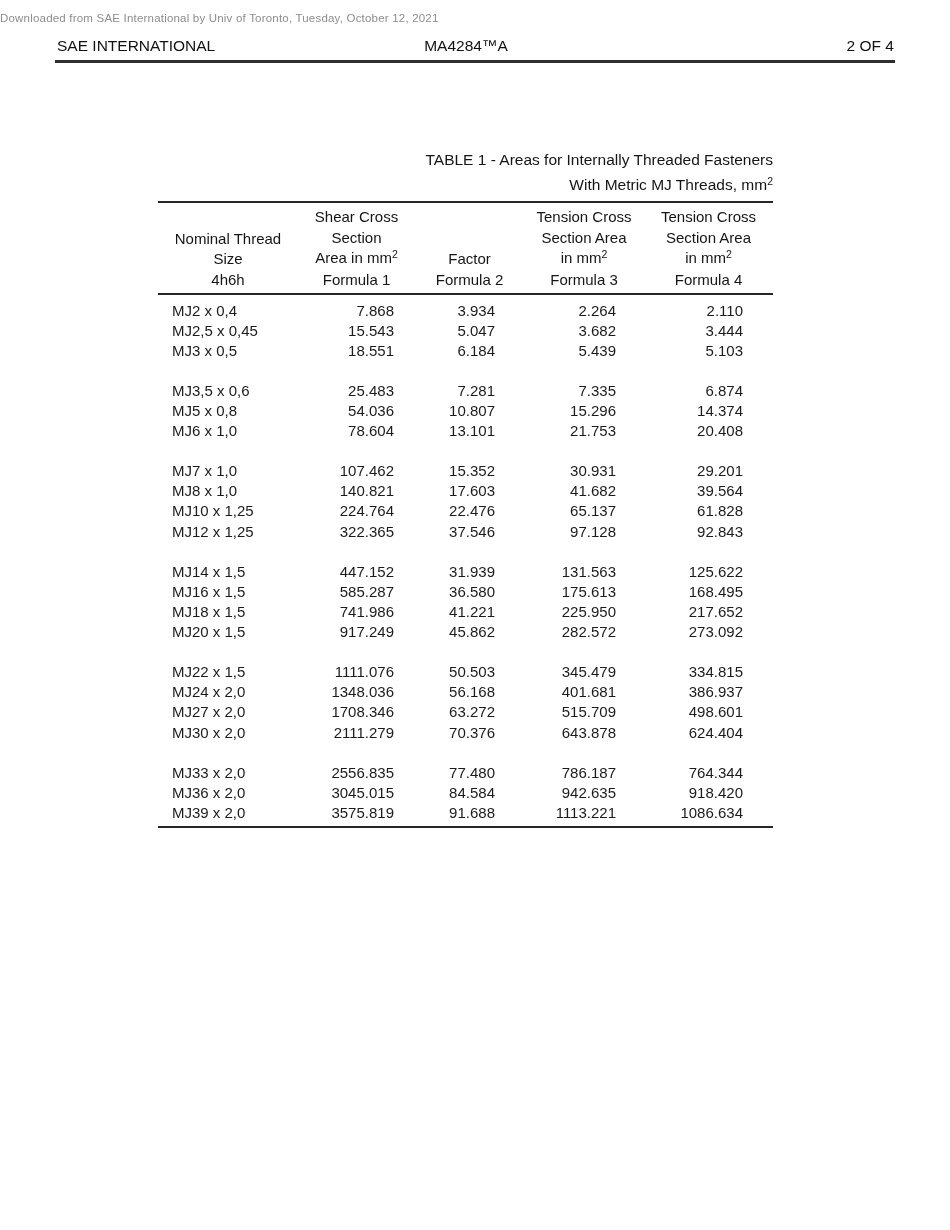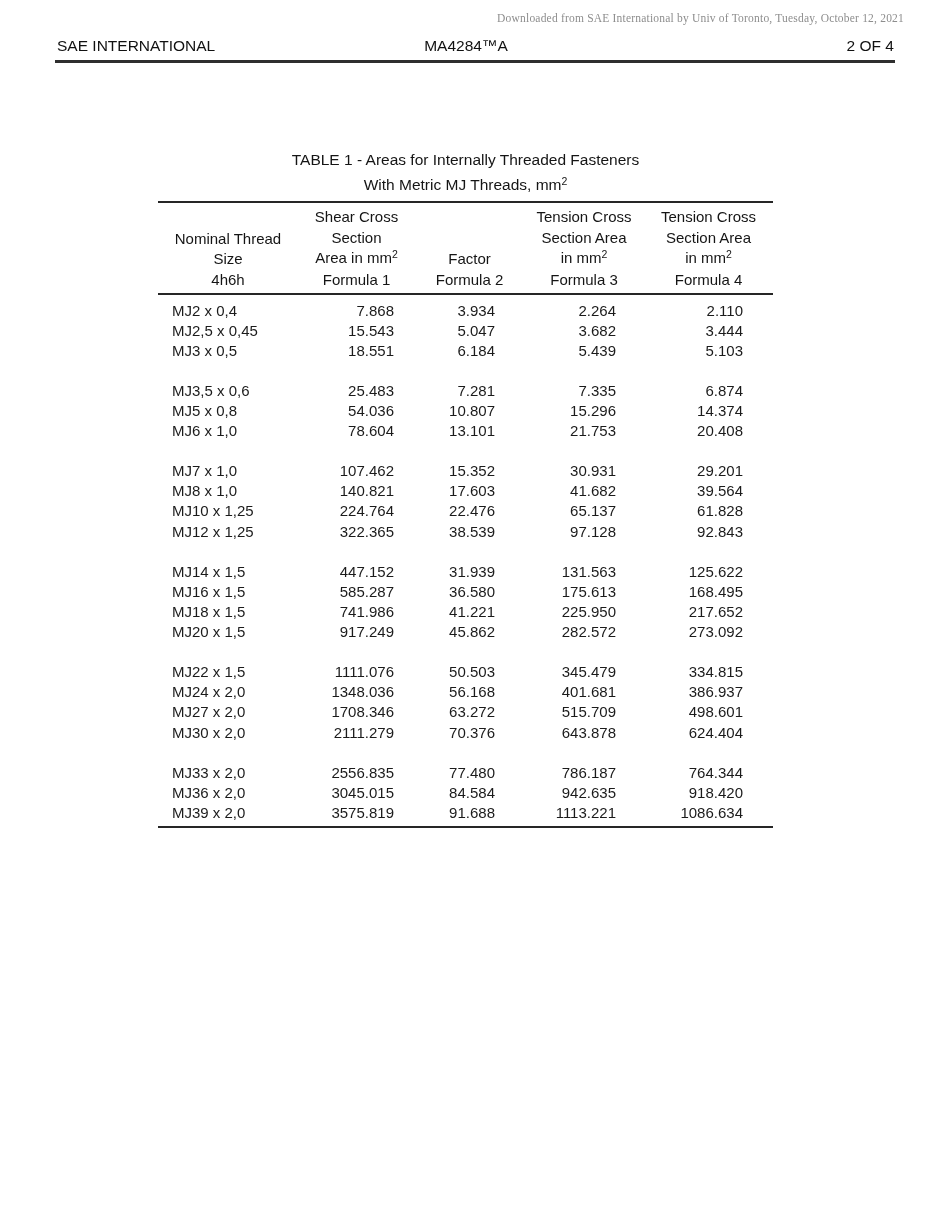--- a/index.html
+++ b/index.html
@@ -2,34 +2,34 @@
 <html><head>
 <meta charset="utf-8">
 <style>
   html, body { margin:0; padding:0; background:#ffffff; }
   .page {
     position:relative; width:950px; height:1230px; background:#ffffff;
     font-family:"Liberation Sans","DejaVu Sans",sans-serif; color:#1b1b1b;
     overflow:hidden;
   }
   .notice {
-    position:absolute; top:12px; left:0; right:46px; text-align:right;
-    font-family:Liberation Serif, serif;
-    font-size:11.5px; color:#8d8d8d; letter-spacing:0.2px;margin-left:40px;
+    position:absolute; top:12px; left:0; right:46px; text-align:left;
+    font-family:Liberation Sans, sans-serif;
+    font-size:11.5px; color:#8d8d8d; letter-spacing:0.2px;
   }
   .header-bar {
     position:absolute; top:36px; left:55px; width:840px; height:24px;
     border-bottom:3px solid #2e2e2e; font-size:15.5px; color:#111;
   }
   .header-left  { position:absolute; left:2px;  bottom:5px; white-space:nowrap; }
   .header-center{ position:absolute; left:0; right:18px; bottom:5px; text-align:center; white-space:nowrap; }
   .header-right { position:absolute; right:1px; bottom:5px; white-space:nowrap; }
 
   .table-wrap { position:absolute; left:158px; top:147px; width:615px; }
-  .table-title { text-align:center; font-size:15.5px; line-height:25px; color:#151515; }
+  .table-title { text-align:right; font-size:15.5px; line-height:25px; color:#151515; }
   .table-title sup, .thead sup { font-size:10.5px; position:relative; top:-5px; vertical-align:baseline; }
 
   .thead {
     margin-top:2px; border-top:2px solid #262626; border-bottom:2px solid #262626;
     display:flex; align-items:flex-end; padding:4px 0 3px;
   }
   .hcol { text-align:center; font-size:15px; line-height:20.5px; color:#151515; }
   .c0 { width:140px; } .c1 { width:117px; } .c2 { width:109px; }
   .c3 { width:120px; } .c4 { width:129px; }
 
@@ -154,21 +154,21 @@
         <div class="trow">
           <div class="cell c0">MJ10 x 1,25</div>
           <div class="cell c1">224.764</div>
           <div class="cell c2">22.476</div>
           <div class="cell c3">65.137</div>
           <div class="cell c4">61.828</div>
         </div>
         <div class="trow">
           <div class="cell c0">MJ12 x 1,25</div>
           <div class="cell c1">322.365</div>
-          <div class="cell c2">38.539</div>
+          <div class="cell c2">37.546</div>
           <div class="cell c3">97.128</div>
           <div class="cell c4">92.843</div>
         </div>
         <div class="gap-row"></div>
         <div class="trow">
           <div class="cell c0">MJ14 x 1,5</div>
           <div class="cell c1">447.152</div>
           <div class="cell c2">31.939</div>
           <div class="cell c3">131.563</div>
           <div class="cell c4">125.622</div>

